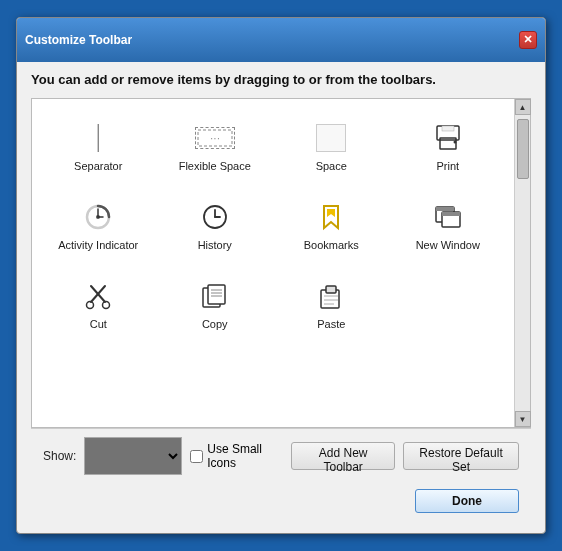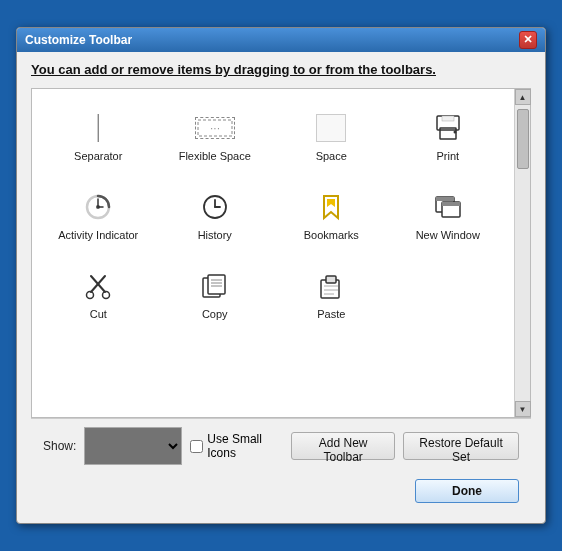--- a/index.html
+++ b/index.html
@@ -23,21 +23,21 @@
       overflow: hidden;
     }
 
     .title-bar {
       background: linear-gradient(to bottom, #4a90d9, #2a6aad);
       color: white;
       display: flex;
       align-items: center;
       justify-content: space-between;
       padding: 5px 8px;
-      height: 24px;
+      height: 44px;
     }
 
     .title-bar-text {
       font-size: 12px;
       font-weight: bold;
     }
 
     .close-btn {
       background: linear-gradient(to bottom, #e9504a, #c0362f);
       border: 1px solid #a02020;
@@ -56,21 +56,20 @@
     .dialog-body {
       padding: 10px 14px;
     }
 
     .instructions {
       font-size: 13px;
       font-weight: bold;
       color: #111;
       margin-bottom: 10px;
       line-height: 1.3;
-      text-decoration: underline;
     }
 
     .toolbar-area {
       background: white;
       border: 1px solid #bbb;
       display: flex;
       flex-direction: row;
       height: 330px;
       position: relative;
     }

